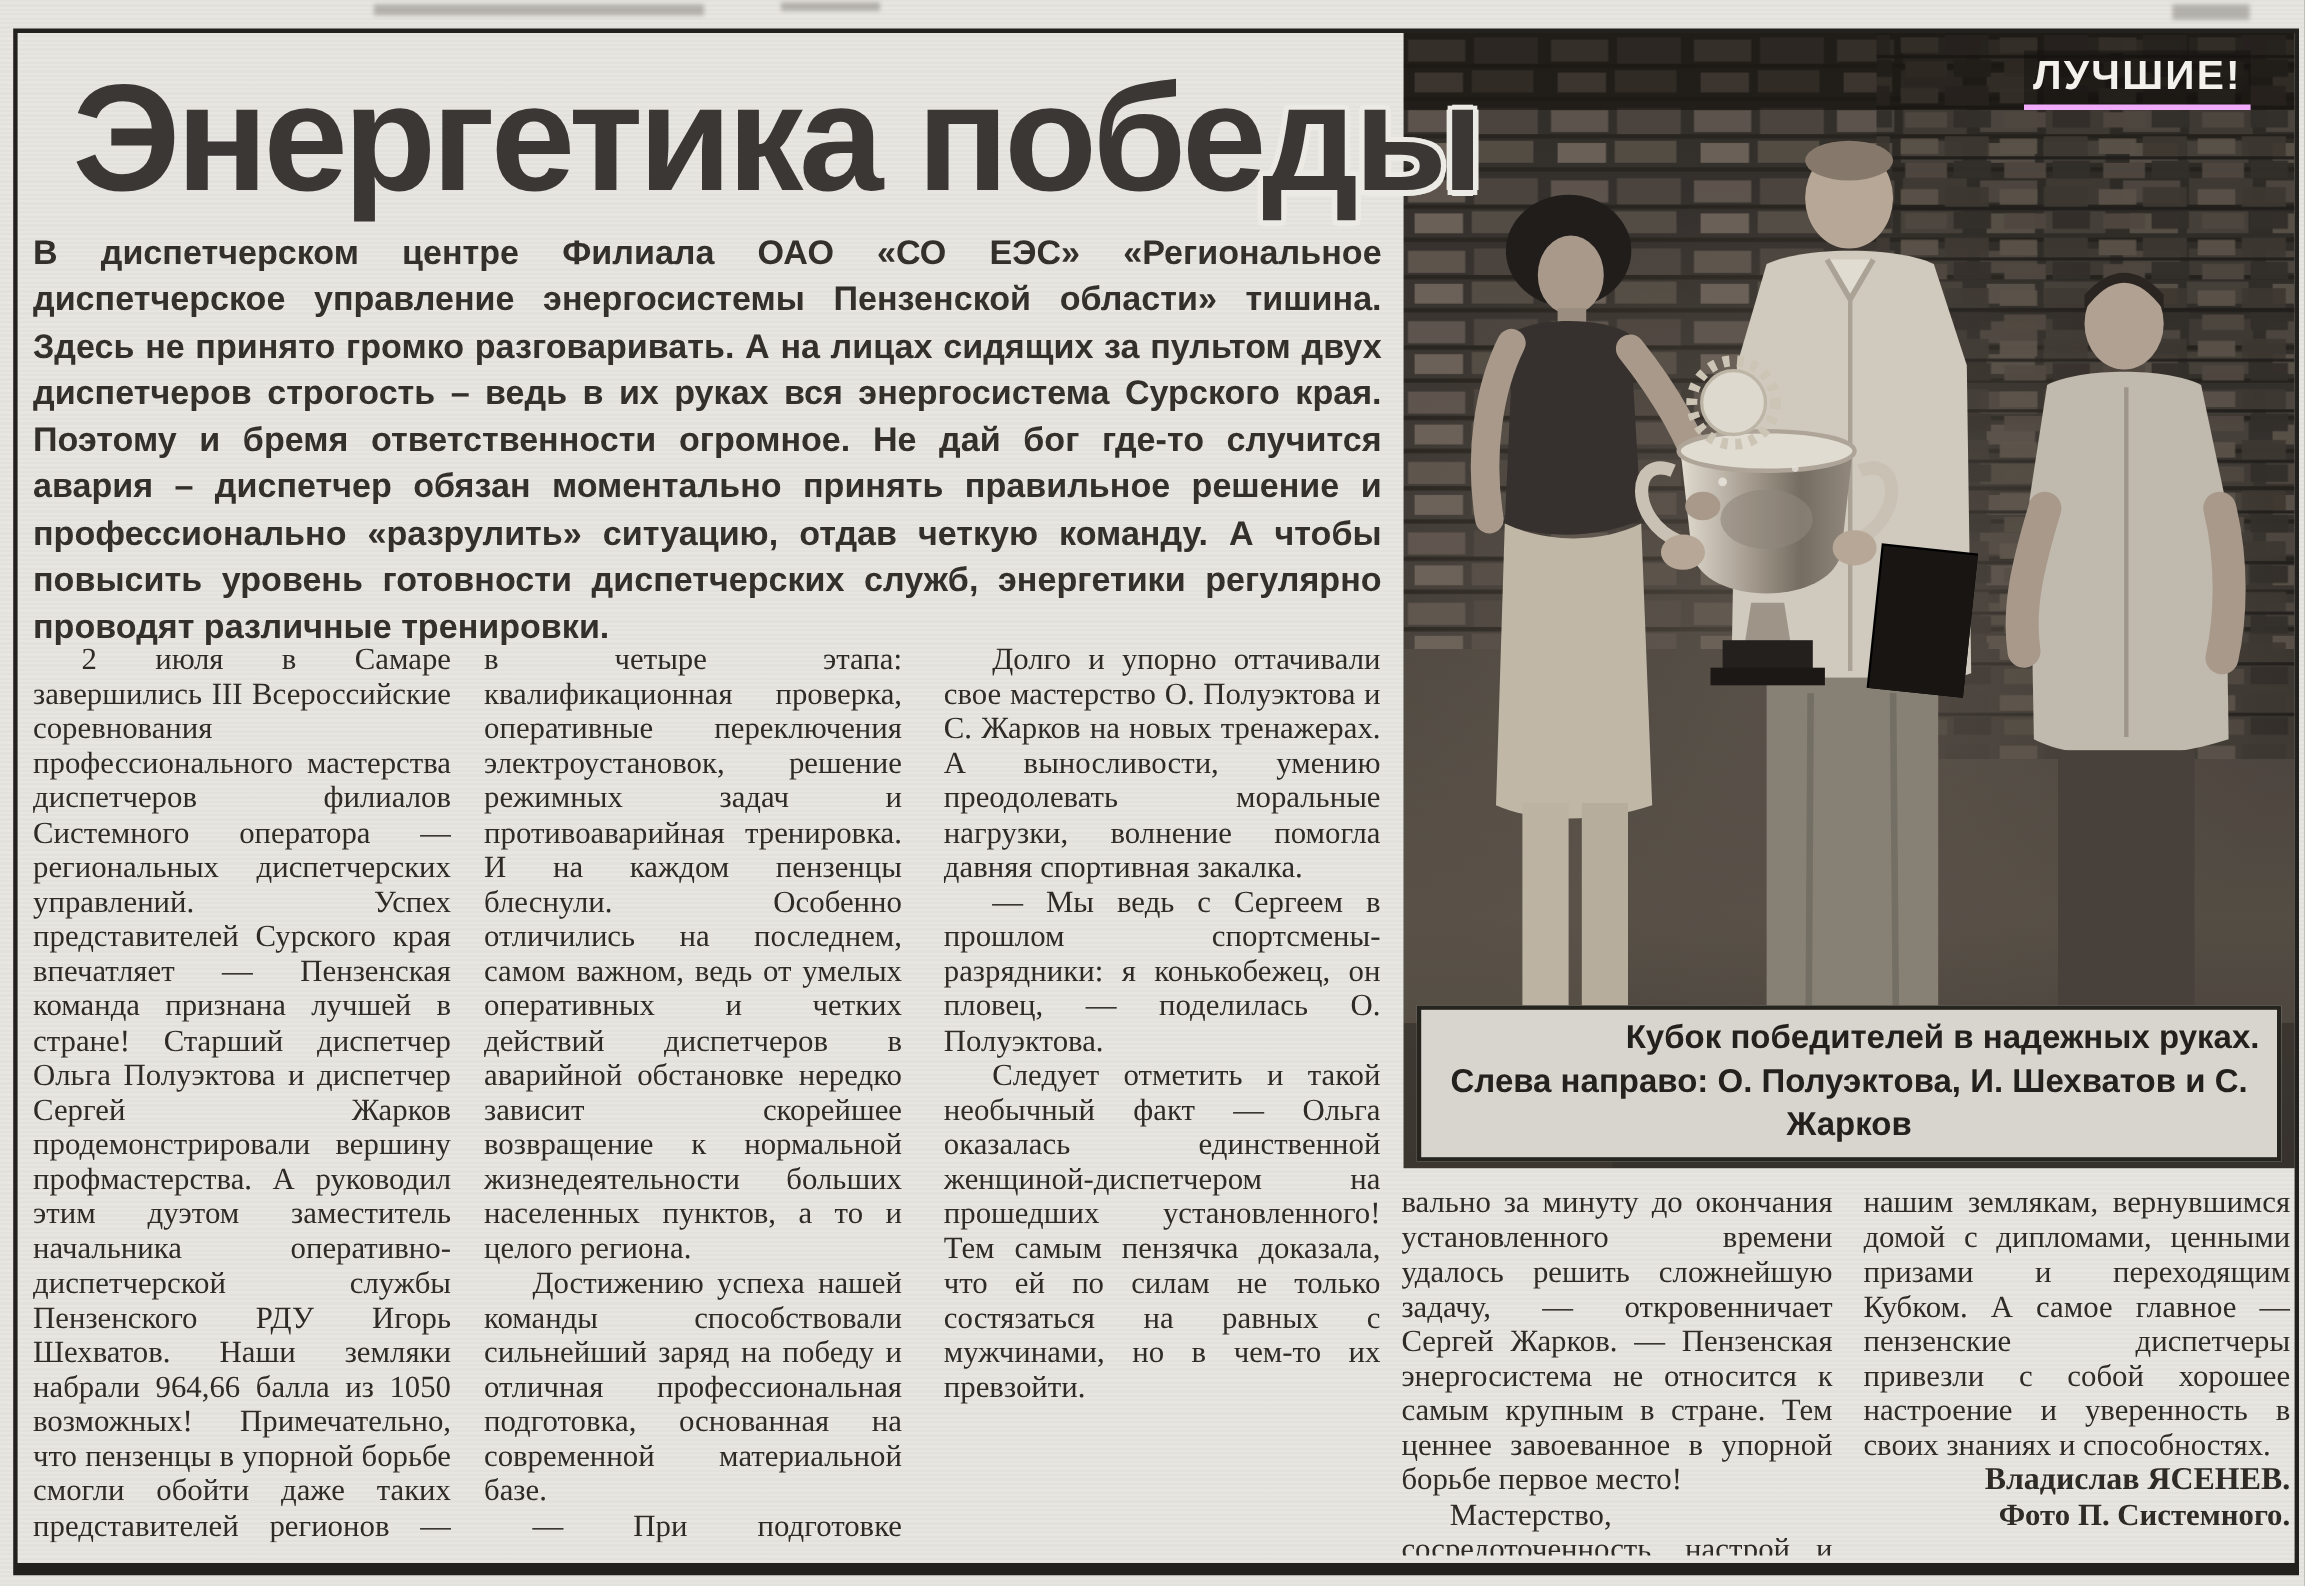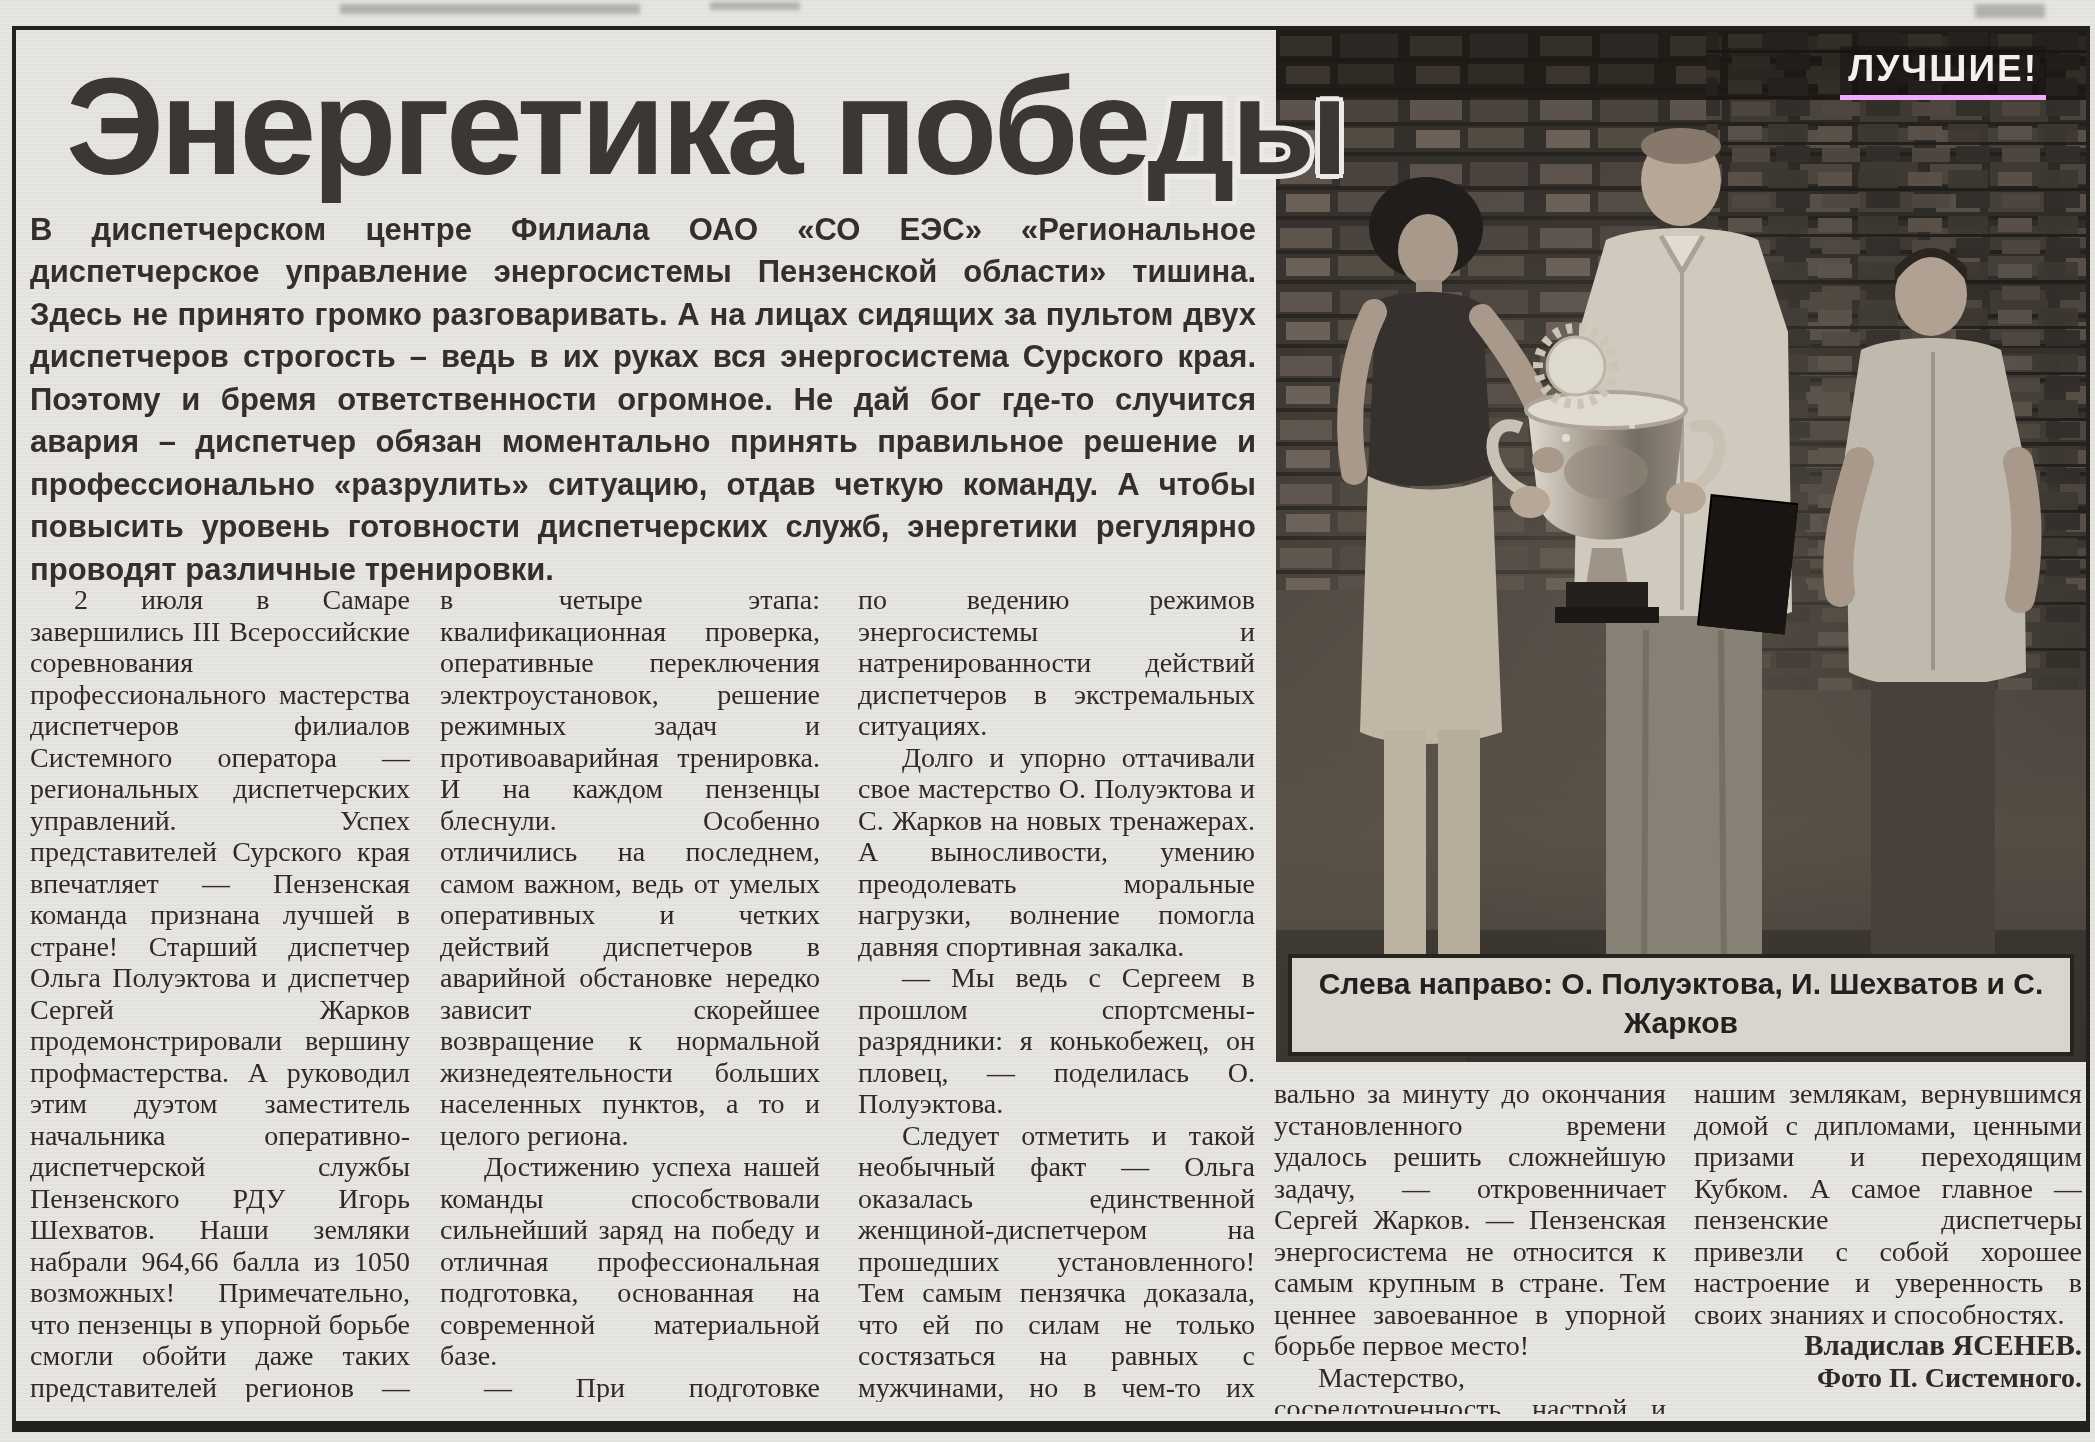--- a/index.html
+++ b/index.html
@@ -92,21 +92,20 @@
 
   </div>
 
   <div class="col" id="col2">
     <p class="cont">в четыре этапа: квалификационная проверка, оперативные переключения электроустановок, решение режимных задач и противоаварийная тренировка. И на каждом пензенцы блеснули. Особенно отличились на последнем, самом важном, ведь от умелых оперативных и четких действий диспетчеров в аварийной обстановке нередко зависит скорейшее возвращение к нормальной жизнедеятельности больших населенных пунктов, а то и целого региона.</p>
     <p>Достижению успеха нашей команды способствовали сильнейший заряд на победу и отличная профессиональная подготовка, основанная на современной материальной базе.</p>
     <p>— При подготовке команды, — говорит ее руководитель И. Шехватов, — особое внимание уделялось теории, проработке директивных документов Системного оператора</p>
   </div>
 
   <div class="col" id="col3">
-    <p class="cont">по ведению режимов энергосистемы и натренированности действий диспетчеров в экстремальных ситуациях.</p>
     <p>Долго и упорно оттачивали свое мастерство О. Полуэктова и С. Жарков на новых тренажерах. А выносливости, умению преодолевать моральные нагрузки, волнение помогла давняя спортивная закалка.</p>
     <p>— Мы ведь с Сергеем в прошлом спортсмены-разрядники: я конькобежец, он пловец, — поделилась О. Полуэктова.</p>
     <p>Следует отметить и такой необычный факт — Ольга оказалась единственной женщиной-диспетчером на прошедших установленного! Тем самым пензячка доказала, что ей по силам не только состязаться на равных с мужчинами, но в чем-то их превзойти.</p>
 
   </div>
 
   <div class="col bottom" id="col4">
     <p class="cont">вально за минуту до окончания установленного времени удалось решить сложнейшую задачу, — откровенничает Сергей Жарков. — Пензенская энергосистема не относится к самым крупным в стране. Тем ценнее завоеванное в упорной борьбе первое место!</p>
     <p>Мастерство, сосредоточенность, настрой и желание опередить всех помогли</p>
   </div>
@@ -216,17 +215,18 @@
         <ellipse cx="410" cy="468" rx="20" ry="16" fill="#c3b2a0"></ellipse>
         <ellipse cx="272" cy="430" rx="16" ry="13" fill="#b3a394"></ellipse>
       </g>
 
       <rect x="0" y="0" width="810" height="1032" fill="#000000" opacity="0.06"></rect>
     </svg>
 
     <div class="badge">ЛУЧШИЕ!</div>
 
     <figcaption class="caption">
+      <div class="l1">Кубок победителей в надежных руках.</div>
       <div class="l2">Слева направо: О. Полуэктова, И. Шехватов и С. Жарков</div>
     </figcaption>
   </figure>
 
 </div>
 
 </body></html>

